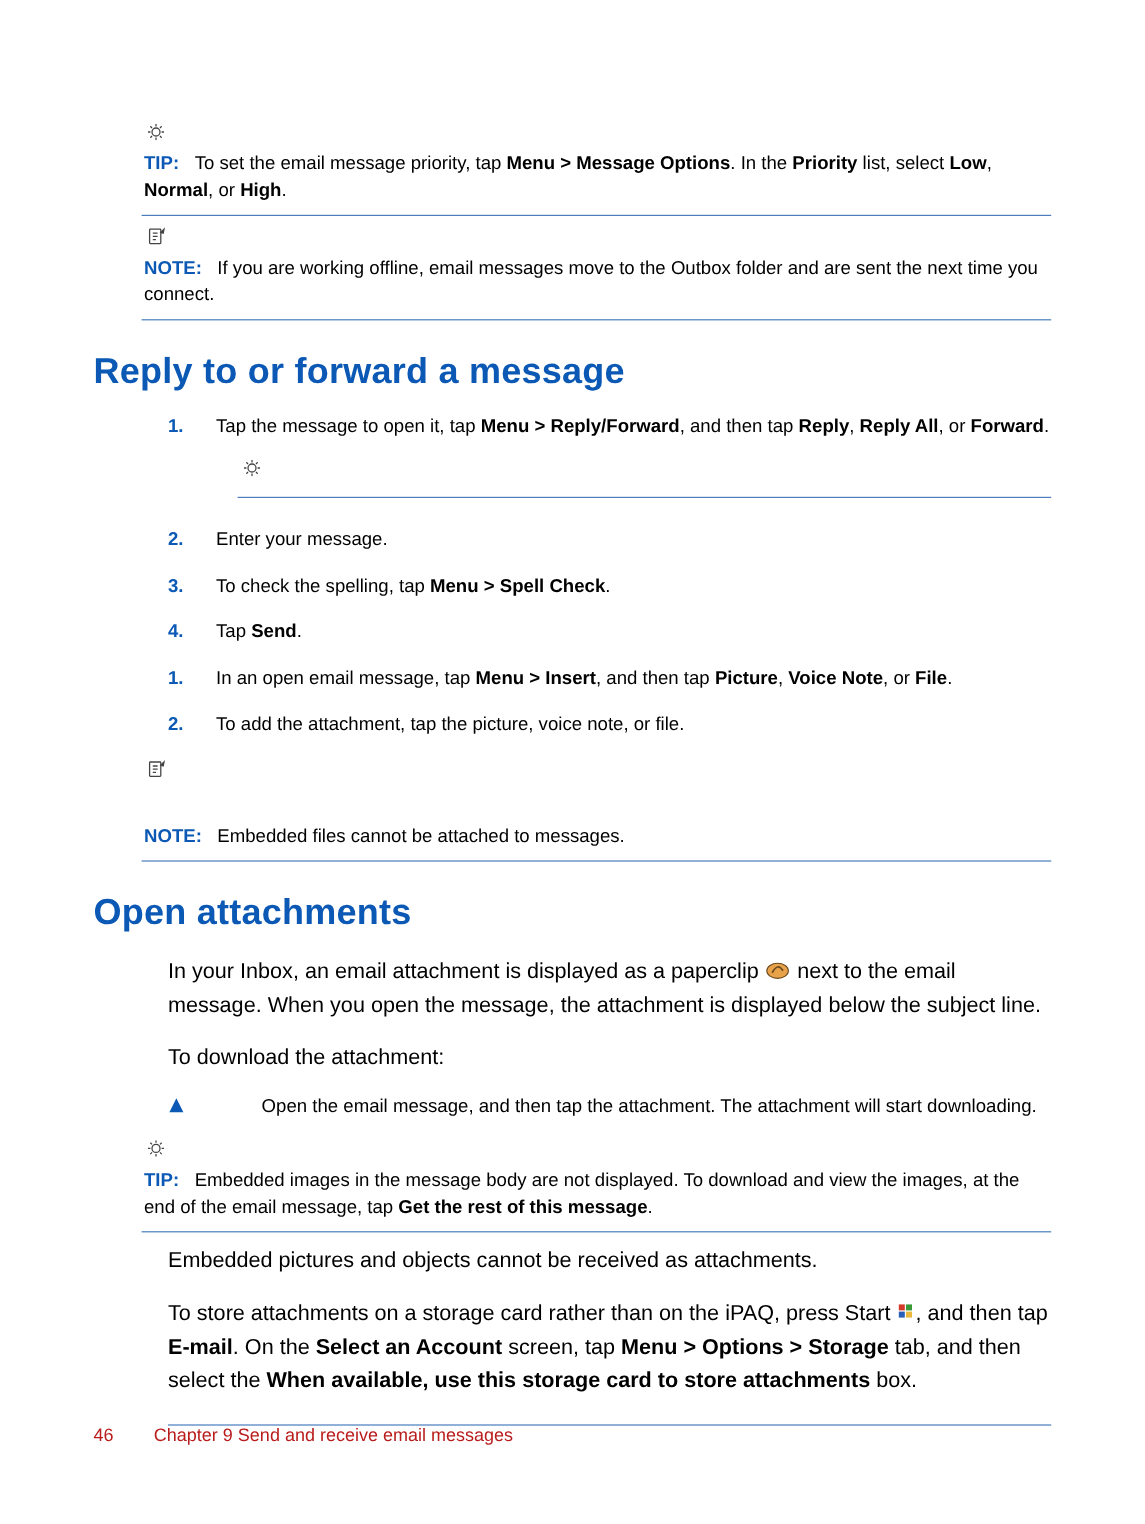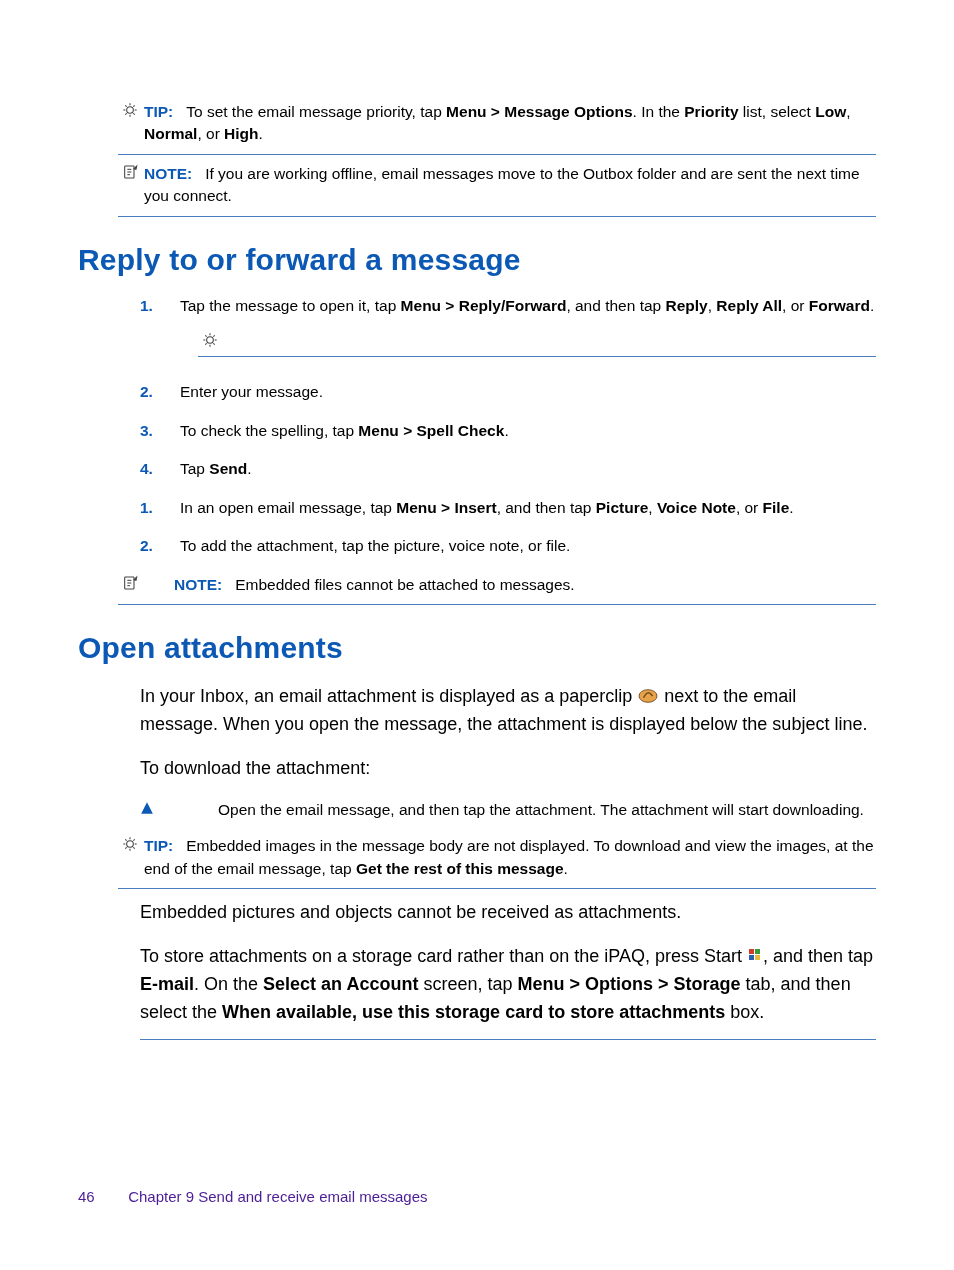--- a/index.html
+++ b/index.html
@@ -24,20 +24,21 @@
     padding-left: 40px;
   }
   .callout {
     display: flex;
     align-items: flex-start;
     margin: 6px 0 8px 0;
     border-bottom: 1px solid #4a7dbf;
     padding-bottom: 8px;
     font-size: 15.5px;
     line-height: 1.45;
+    flex-direction: column;
   }
   .callout .icon {
     flex: 0 0 24px;
     width: 24px;
     display: flex;
     justify-content: center;
     padding-top: 1px;
   }
   .callout .text {
     flex: 1;
@@ -100,21 +101,21 @@
   .bullet .bb {
     flex: 1;
     margin-left: 44px;
   }
   b { font-weight: 700; }
   .footer {
     position: absolute;
     left: 78px;
     bottom: 65px;
     font-size: 15px;
-    color: #4c1d95;
+    color: #b91c1c;
   }
   .footer .pn {
     display: inline-block;
     width: 46px;
   }
   svg { display: block; }
   .inline-icon {
     display: inline-block;
     vertical-align: middle;
     position: relative;
@@ -279,21 +280,21 @@
             <line x1="17" y1="7" x2="19.1" y2="4.9"></line>
         </svg>
       </span>
       <span class="text">
         <span class="label-tip">TIP:</span>&nbsp;&nbsp;&nbsp;<span>Embedded images in the message body are not displayed. To download and view the images, at the end of the email message, tap </span><b>Get the rest of this message</b><span>.</span>
       </span>
     </div>
 
     <p class="para">Embedded pictures and objects cannot be received as attachments.</p>
 
-    <p class="para" style="border-bottom:1px solid #4a7dbf; padding-bottom:12px;">
+    <p class="para" style="border-bottom:1px solid #4a7dbf; padding-bottom:22px;">
       <span>To store attachments on a storage card rather than on the iPAQ, press Start </span><span class="inline-icon">
         <svg width="16" height="18" viewBox="0 0 16 18">
           <rect x="2" y="2" width="5" height="5" fill="#d43a2a"></rect>
           <rect x="8" y="2" width="5" height="5" fill="#3a9a3a"></rect>
           <rect x="2" y="8" width="5" height="5" fill="#2a5fb8"></rect>
           <rect x="8" y="8" width="5" height="5" fill="#e8b93a"></rect>
         </svg>
       </span><span>, and then tap </span><b>E-mail</b><span>. On the </span><b>Select an Account</b><span> screen, tap </span><b>Menu &gt; Options &gt; Storage</b><span> tab, and then select the </span><b>When available, use this storage card to store attachments</b><span> box.</span>
     </p>
 

